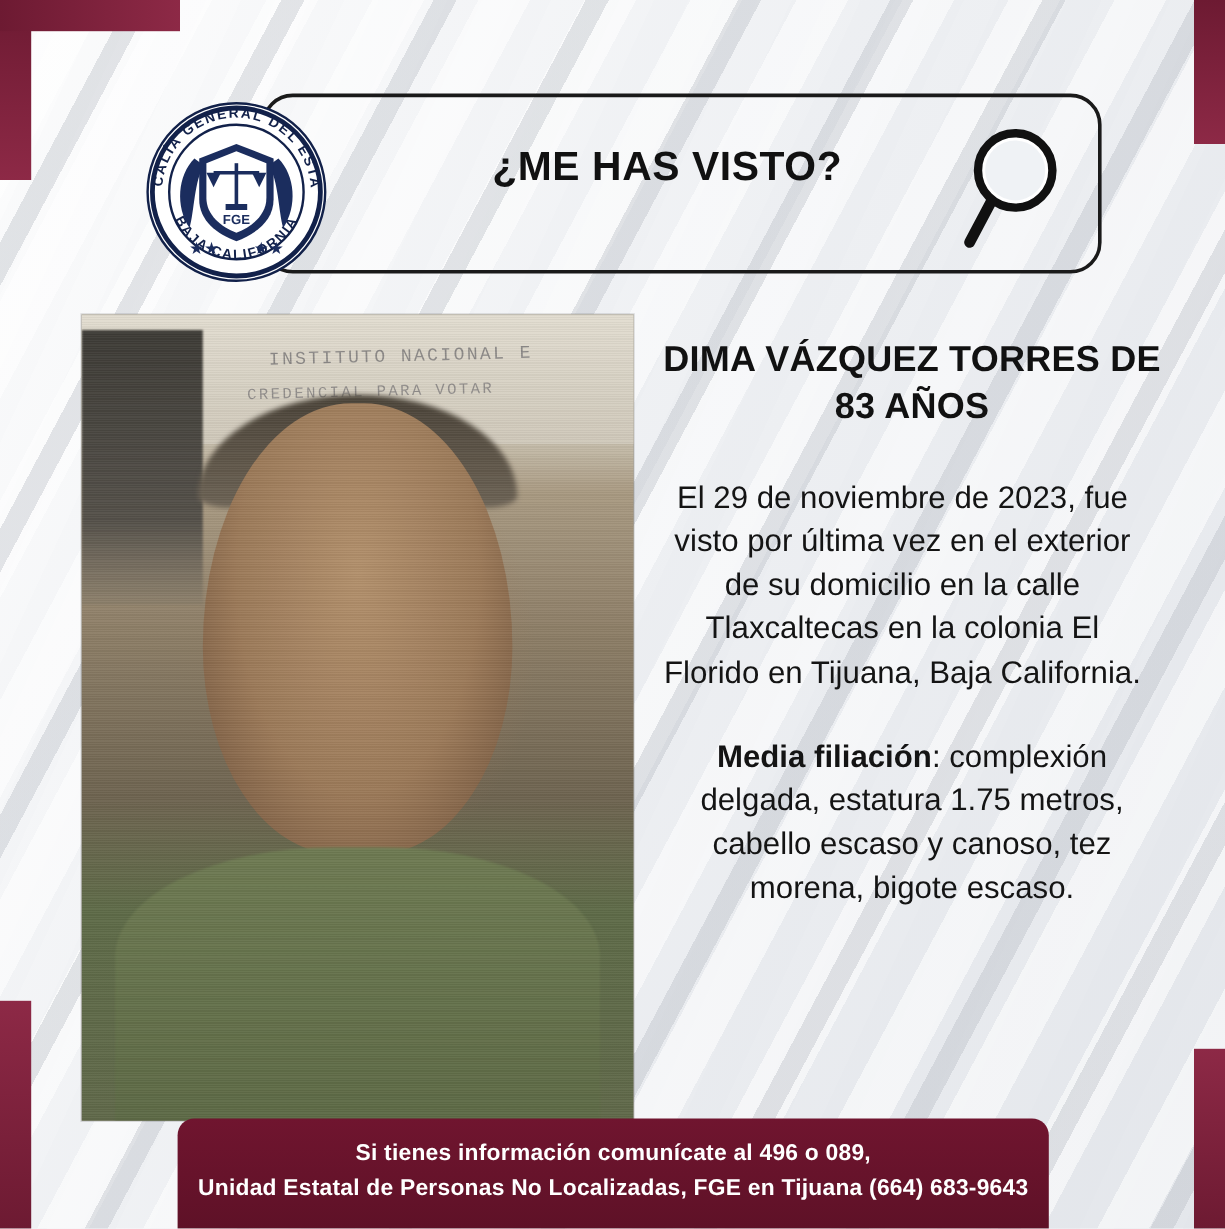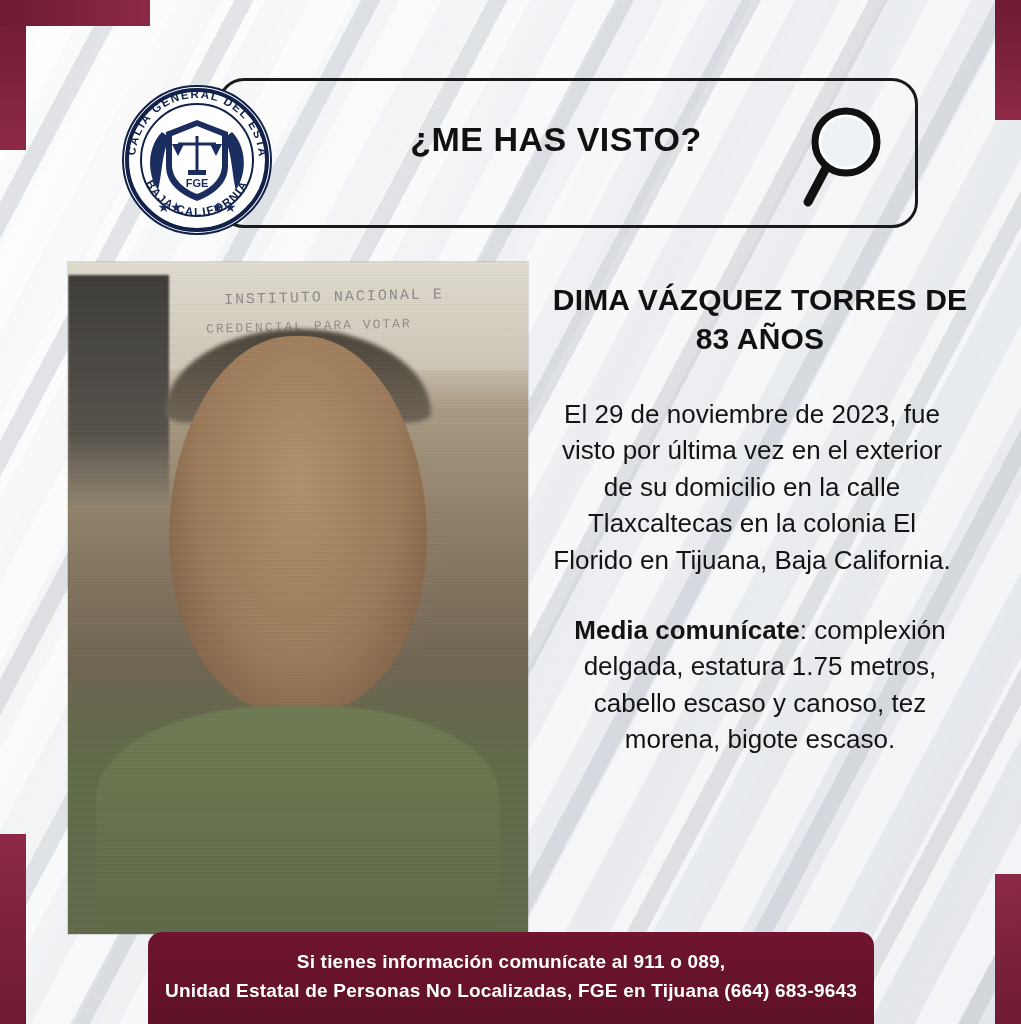--- a/index.html
+++ b/index.html
@@ -345,21 +345,21 @@
       <div class="photo-hair"></div>
       <div class="photo-head"></div>
       <div class="photo-body"></div>
       <div class="photo-grain"></div>
     </div>
   </div>
 
   <div id="info">
     <div class="person-name">DIMA VÁZQUEZ TORRES DE 83 AÑOS</div>
     <p class="desc">El 29 de noviembre de 2023, fue visto por última vez en el exterior de su domicilio en la calle Tlaxcaltecas en la colonia El Florido en Tijuana, Baja California.</p>
-    <p class="filiacion"><b>Media comunícate</b><span>: complexión delgada, estatura 1.75 metros, cabello escaso y canoso, tez morena, bigote escaso.</span></p>
+    <p class="filiacion"><b>Media filiación</b><span>: complexión delgada, estatura 1.75 metros, cabello escaso y canoso, tez morena, bigote escaso.</span></p>
   </div>
 
   <div id="footer">
-    <div class="footer-line">Si tienes información comunícate al 911 o 089,</div>
+    <div class="footer-line">Si tienes información comunícate al 496 o 089,</div>
     <div class="footer-line">Unidad Estatal de Personas No Localizadas, FGE en Tijuana (664) 683-9643</div>
   </div>
 
 </div>
 
 </body></html>

